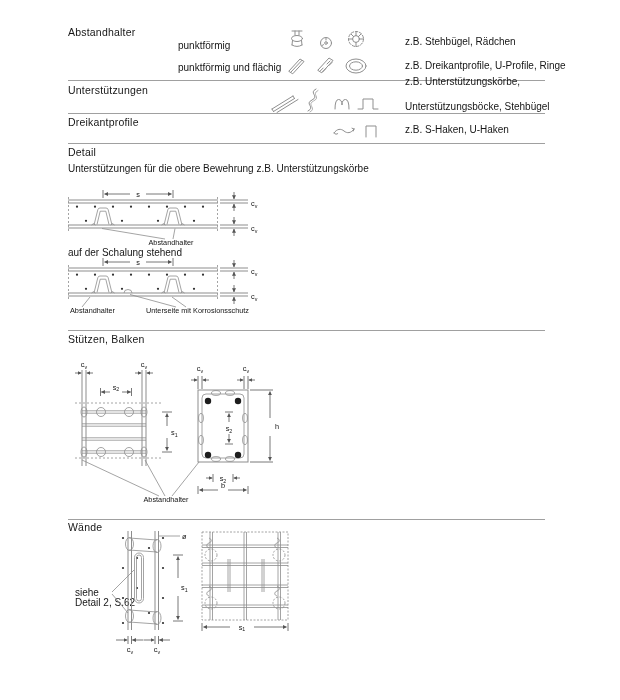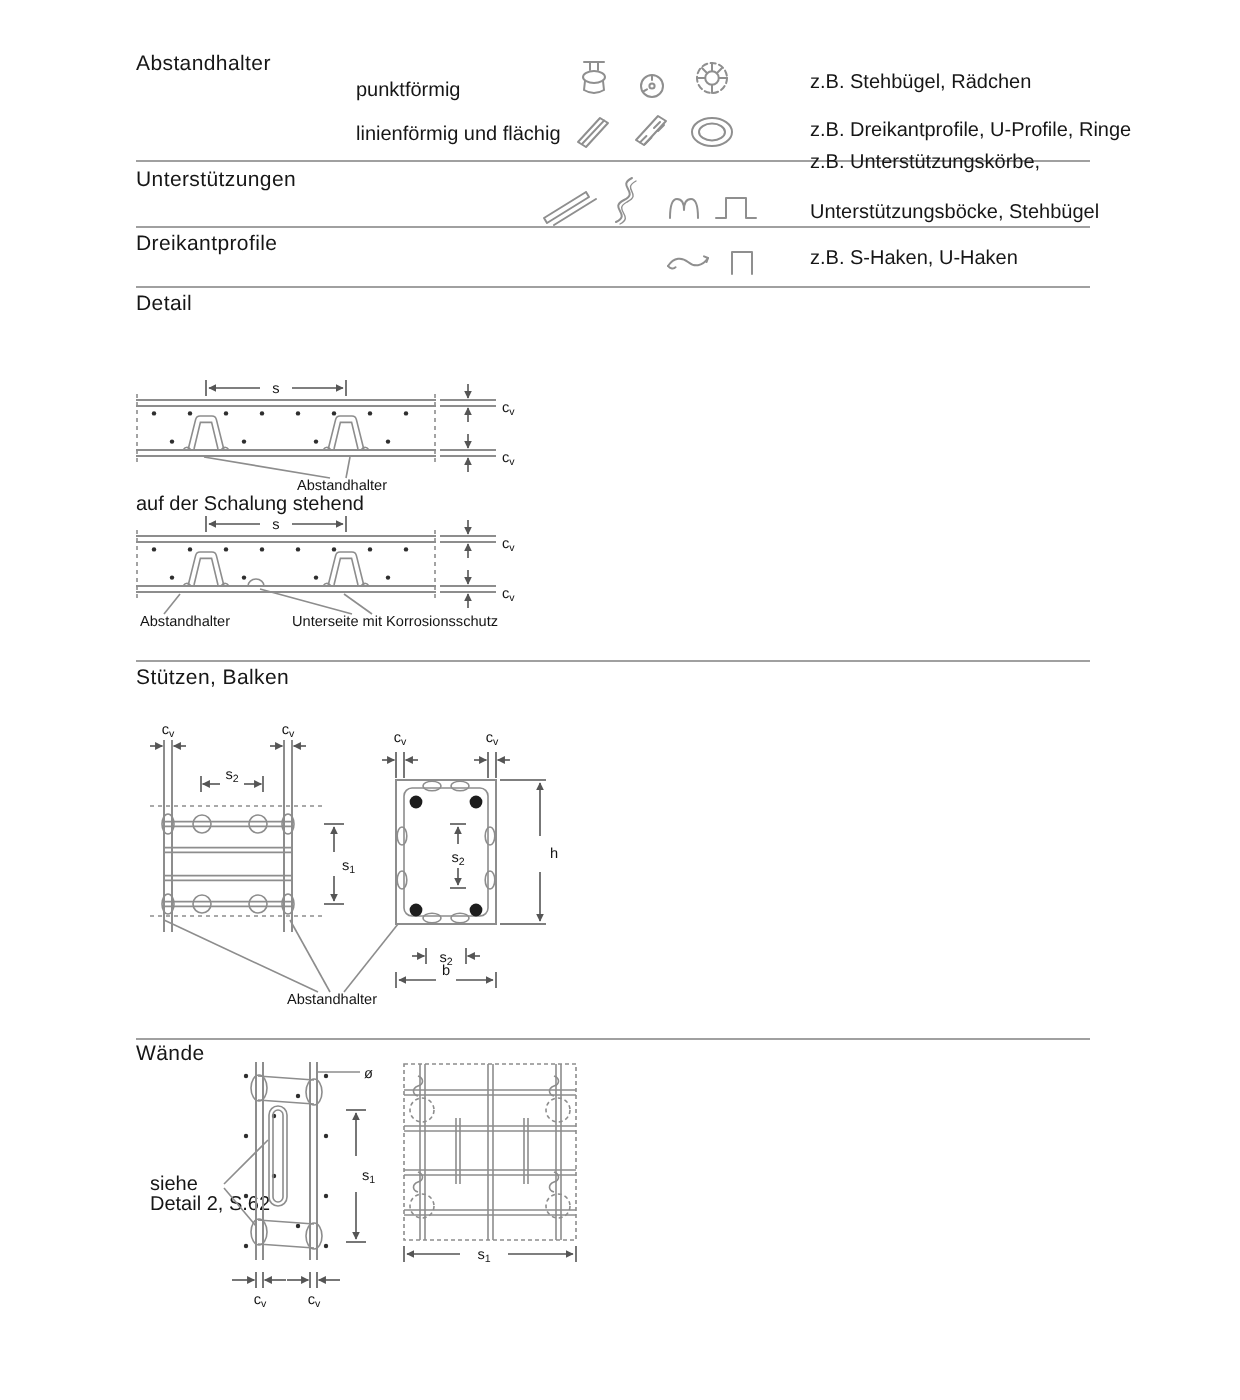--- a/index.html
+++ b/index.html
@@ -47,21 +47,21 @@
   </svg>
   <svg class="d" style="left:345px;top:28px" width="22" height="22" viewBox="0 0 22 22">
     <g class="ic">
         <circle cx="11" cy="11" r="7.5" stroke-dasharray="2.6 1.7"></circle>
         <circle cx="11" cy="11" r="3.4"></circle>
     <path d="M11,3.5 L11,7.6 M18.5,11 L14.4,11 M11,18.5 L11,14.4 M3.5,11 L7.6,11 M6,6 L8.6,8.6 M16,6 L13.4,8.6"></path>
       </g>
   </svg>
   <div class="abs small" style="left:405px;top:36px">z.B. Stehbügel, Rädchen</div>
 
-  <div class="abs small" style="left:178px;top:62px">linienförmig und flächig</div>
+  <div class="abs small" style="left:178px;top:62px">punktförmig und flächig</div>
   <svg class="d" style="left:287px;top:56px" width="20" height="20" viewBox="0 0 20 20">
     <g class="ic">
         <path d="M2,15 L13,3 L17,5.5 L6,17.5 Z"></path>
         <path d="M4,16 L15,4.3"></path>
       </g>
   </svg>
   <svg class="d" style="left:315px;top:55px" width="22" height="20" viewBox="0 0 22 20">
     <g class="ic">
         <path d="M3,15 L14,3 L18,5.5 L7,17.5 Z"></path>
         <path d="M5,16.2 L8.2,13 M7.5,17 L10.7,13.8 M12,9 L15,6 M14,10.5 L17,7.5"></path>
@@ -109,20 +109,21 @@
       </g>
   </svg>
   <svg class="d" style="left:363px;top:123px" width="16" height="15" viewBox="0 0 16 15">
     <path class="ic" d="M3,14 L3,3 L13,3 L13,14"></path>
   </svg>
   <div class="abs small" style="left:405px;top:124px">z.B. S-Haken, U-Haken</div>
 
   <div class="rule" style="top:143px"></div>
 
   <div class="abs h1" style="left:68px;top:146px">Detail</div>
+  <div class="abs small" style="left:68px;top:163px">Unterstützungen für die obere Bewehrung z.B. Unterstützungskörbe</div>
 
   <svg class="d" style="left:68px;top:188px" width="200" height="60" viewBox="0 0 200 60">
     <defs>
         <marker id="a1" viewBox="0 0 6 6" markerWidth="5" markerHeight="5" refX="5.5" refY="3" orient="auto">
           <path d="M0,0L6,3L0,6Z" fill="#555"></path>
         </marker>
       </defs>
     <g>
       <line class="dim" x1="35" y1="2" x2="35" y2="10"></line>
         <line class="dim" x1="105" y1="2" x2="105" y2="10"></line>

